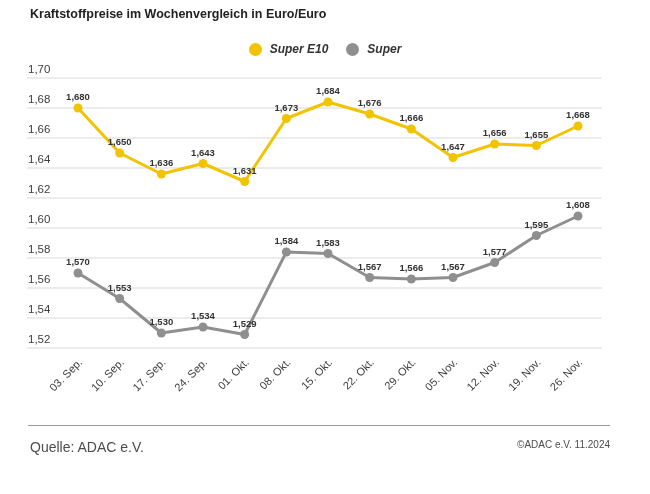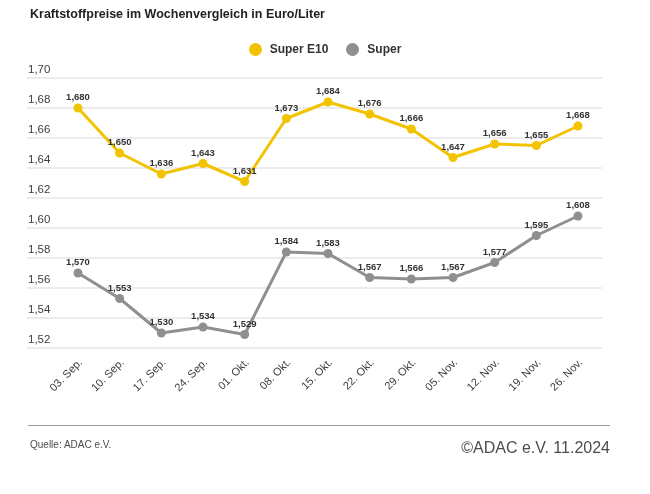--- a/index.html
+++ b/index.html
@@ -9,31 +9,31 @@
   }
   .title{
     position:absolute;left:30px;top:7px;font-size:12.5px;font-weight:bold;color:#222;
   }
   .legend{
     position:absolute;left:0;top:42px;width:650px;display:flex;justify-content:center;
     align-items:center;gap:18px;
   }
   .legend-item{display:flex;align-items:center;gap:8px;}
   .legend-dot{width:13px;height:13px;border-radius:50%;}
-  .legend-label{font-size:12px;font-weight:bold;color:#333;}
+  .legend-label{font-size:12px;font-weight:bold;color:#333;font-style:italic;}
   #chart-svg{position:absolute;left:0;top:0;}
   .divider{position:absolute;left:28px;top:425px;width:582px;height:1px;background:#9a9a9a;}
-  .footer-left{position:absolute;left:30px;top:439px;font-size:10px;color:#4d4d4d;}
-  .footer-right{position:absolute;right:40px;top:439px;font-size:16px;color:#4d4d4d;}
+  .footer-left{position:absolute;left:30px;top:439px;font-size:14px;color:#4d4d4d;}
+  .footer-right{position:absolute;right:40px;top:439px;font-size:10px;color:#4d4d4d;}
 </style>
 </head>
 <body>
 
 <div id="stage">
-  <div class="title">Kraftstoffpreise im Wochenvergleich in Euro/Liter</div>
+  <div class="title">Kraftstoffpreise im Wochenvergleich in Euro/Euro</div>
 
   <div class="legend">
     <div class="legend-item">
       <span class="legend-dot" style="background: rgb(242, 195, 0);"></span>
       <span class="legend-label">Super E10</span>
     </div>
     <div class="legend-item">
       <span class="legend-dot" style="background: rgb(143, 143, 143);"></span>
       <span class="legend-label">Super</span>
     </div>

